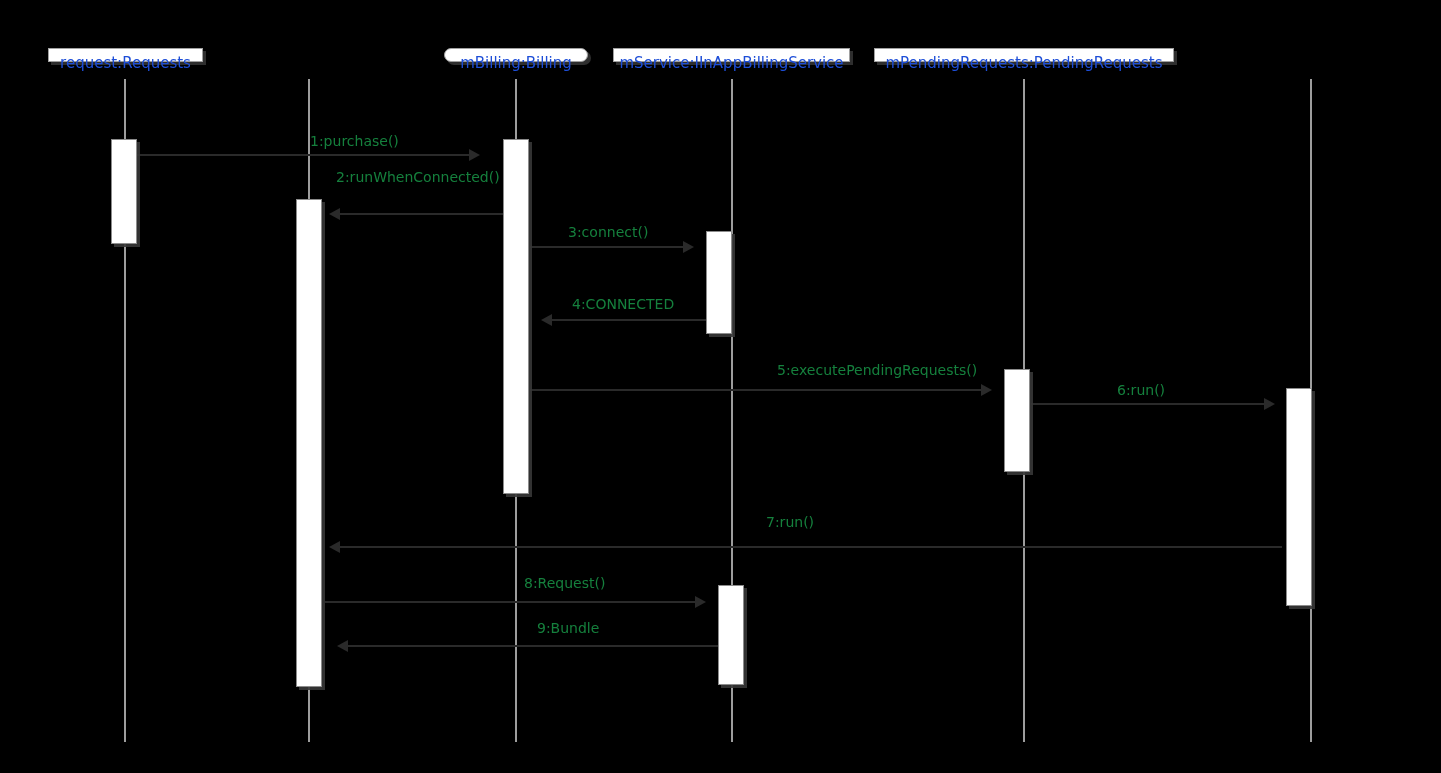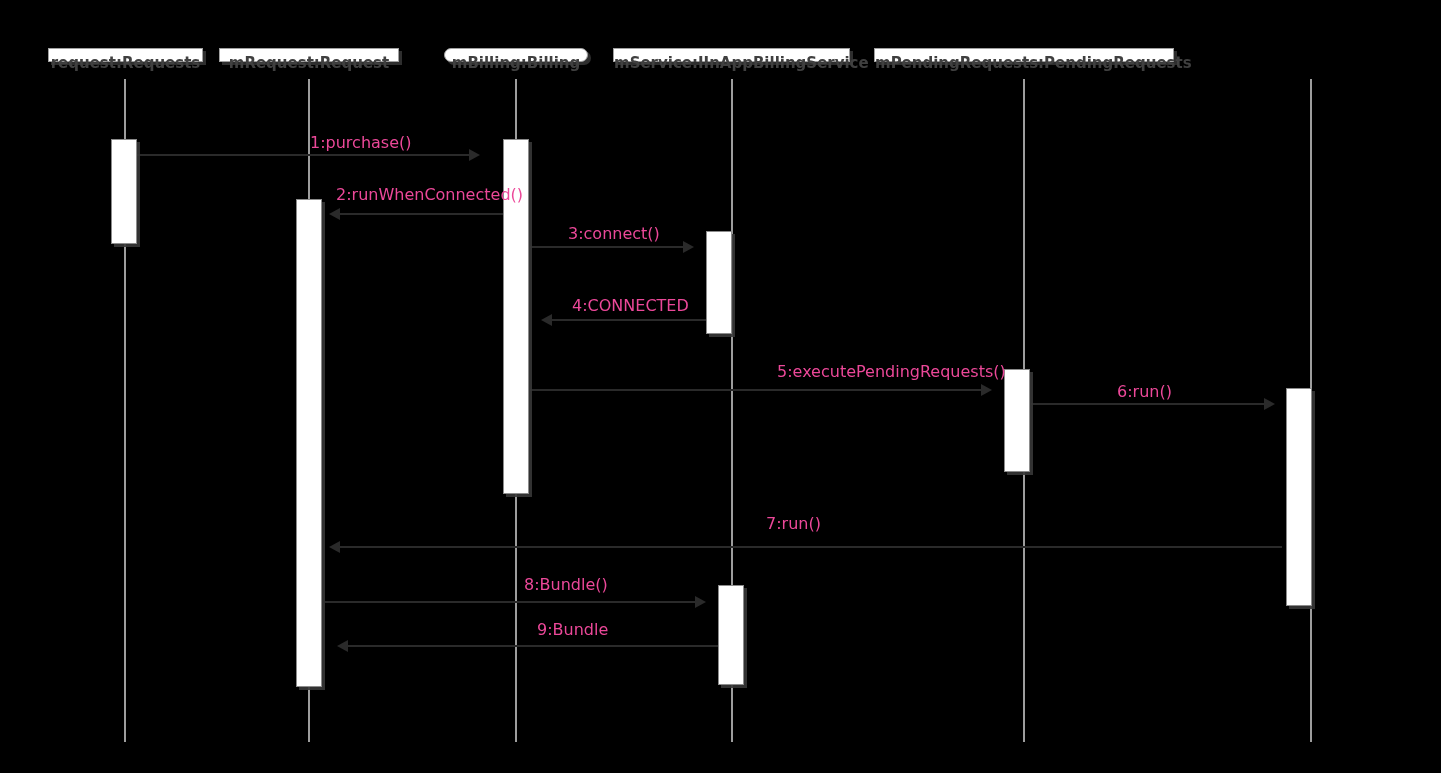--- a/index.html
+++ b/index.html
@@ -17,28 +17,27 @@
     width: 1441px;
     height: 773px;
     background: #000000;
   }
   
   .participant {
     position: absolute;
     height: 14px;
     background: #ffffff;
     border: 1px solid #a0a0a0;
-    color: #404040;
+    color: #1d4ed8;
     font-size: 15px;
     line-height: 29px;
     text-align: center;
     white-space: nowrap;
     box-shadow: 3px 3px 0 0 rgba(48,48,48,0.95);
     z-index: 6;
-    font-weight: bold;
   }
   
   .lifeline {
     position: absolute;
     width: 2px;
     background: #9d9d9d;
     z-index: 1;
   }
   
   .activation {
@@ -66,33 +65,32 @@
     border-bottom: 6px solid transparent;
     border-left: 11px solid #2a2a2a;
   }
   .arrowhead.left {
     border-top: 6px solid transparent;
     border-bottom: 6px solid transparent;
     border-right: 11px solid #2a2a2a;
   }
   .msg-label {
     position: absolute;
-    color: #ec4899;
-    font-size: 16px;
+    color: #15803d;
+    font-size: 14px;
     white-space: nowrap;
     z-index: 5;
   }
 </style>
 </head>
 <body>
 
 <div id="diagram">
 
   <div class="participant" style="left:48px;  top:48px; width:155px;">request:Requests</div>
-  <div class="participant" style="left:219px; top:48px; width:180px;">mRequest:Request</div>
   <div class="participant" style="left:444px; top:48px; width:144px;border-radius:10px;">mBilling:Billing</div>
   <div class="participant" style="left:613px; top:48px; width:237px;">mService:IInAppBillingService</div>
   <div class="participant" style="left:874px; top:48px; width:300px;">mPendingRequests:PendingRequests</div>
 
   <div class="lifeline" style="left:124px;  top:79px; height:663px;"></div>
   <div class="lifeline" style="left:308px;  top:79px; height:663px;"></div>
   <div class="lifeline" style="left:515px;  top:79px; height:663px;"></div>
   <div class="lifeline" style="left:731px;  top:79px; height:663px;"></div>
   <div class="lifeline" style="left:1023px; top:79px; height:663px;"></div>
   <div class="lifeline" style="left:1310px; top:79px; height:663px;"></div>
@@ -104,21 +102,21 @@
   <div class="activation" style="left:718px;  top:585px; height:100px;"></div>
   <div class="activation" style="left:1004px; top:369px; height:103px;"></div>
   <div class="activation" style="left:1286px; top:388px; height:218px;"></div>
 
   <div class="msg-line" style="left:137px; top:154px; width:337px;"></div>
   <div class="arrowhead right" style="left:469px; top:149px;"></div>
   <div class="msg-label" style="left:310px; top:133px;">1:purchase()</div>
 
   <div class="msg-line" style="left:340px; top:213px; width:163px;"></div>
   <div class="arrowhead left" style="left:329px; top:208px;"></div>
-  <div class="msg-label" style="left:336px; top:185px;">2:runWhenConnected()</div>
+  <div class="msg-label" style="left:336px; top:169px;">2:runWhenConnected()</div>
 
   <div class="msg-line" style="left:530px; top:246px; width:157px;"></div>
   <div class="arrowhead right" style="left:683px; top:241px;"></div>
   <div class="msg-label" style="left:568px; top:224px;">3:connect()</div>
 
   <div class="msg-line" style="left:552px; top:319px; width:155px;"></div>
   <div class="arrowhead left" style="left:541px; top:314px;"></div>
   <div class="msg-label" style="left:572px; top:296px;">4:CONNECTED</div>
 
   <div class="msg-line" style="left:530px; top:389px; width:455px;"></div>
@@ -128,19 +126,19 @@
   <div class="msg-line" style="left:1031px; top:403px; width:237px;"></div>
   <div class="arrowhead right" style="left:1264px; top:398px;"></div>
   <div class="msg-label" style="left:1117px; top:382px;">6:run()</div>
 
   <div class="msg-line" style="left:340px; top:546px; width:942px;"></div>
   <div class="arrowhead left" style="left:329px; top:541px;"></div>
   <div class="msg-label" style="left:766px; top:514px;">7:run()</div>
 
   <div class="msg-line" style="left:325px; top:601px; width:374px;"></div>
   <div class="arrowhead right" style="left:695px; top:596px;"></div>
-  <div class="msg-label" style="left:524px; top:575px;">8:Bundle()</div>
+  <div class="msg-label" style="left:524px; top:575px;">8:Request()</div>
 
   <div class="msg-line" style="left:348px; top:645px; width:371px;"></div>
   <div class="arrowhead left" style="left:337px; top:640px;"></div>
   <div class="msg-label" style="left:537px; top:620px;">9:Bundle</div>
 
 </div>
 
 </body></html>

